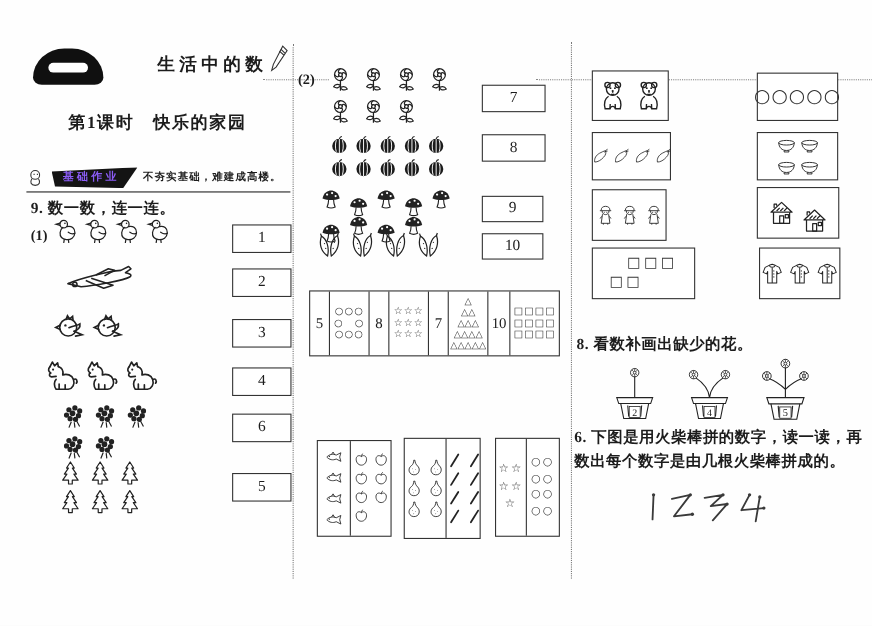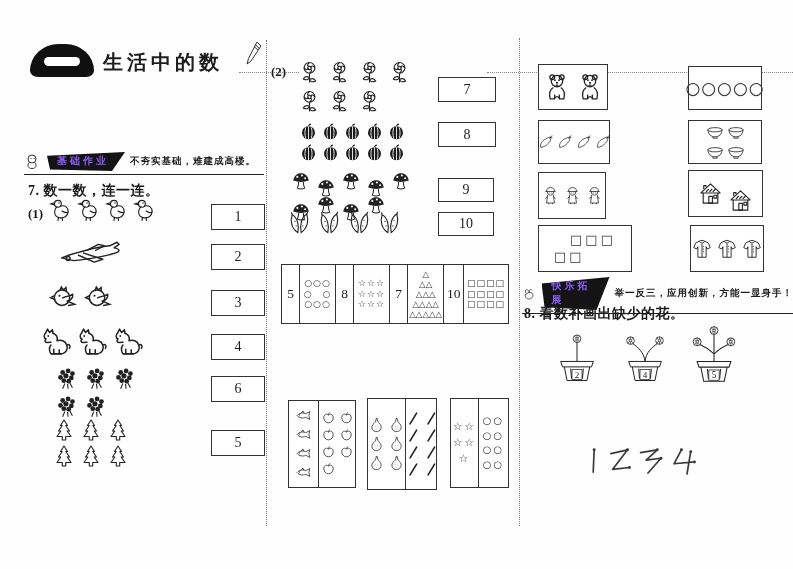--- a/index.html
+++ b/index.html
@@ -6,21 +6,21 @@
   #page{position:relative;width:793px;height:569px;background:#fefefe;overflow:hidden;
         font-family:"Liberation Serif","DejaVu Serif",serif;color:#1c1c1c;}
   .abs{position:absolute;}
   
   .vdiv{position:absolute;width:0;border-left:1px dotted #777;}
   .hdot{position:absolute;height:0;border-top:1px dotted #888;}
   
   .unit-marker{position:absolute;left:30px;top:44px;width:64px;height:33px;background:#101010;
        border-radius:32px 32px 9px 9px / 30px 30px 7px 7px;}
   .unit-marker .bar{position:absolute;left:14px;top:13px;width:36px;height:9px;background:#fff;border-radius:5px;}
-  .unit-title{font-size:20px;font-weight:700;letter-spacing:4px;}
+  .unit-title{font-size:16px;font-weight:700;letter-spacing:4px;margin-left:40px;}
   .lesson-title{font-size:15.5px;font-weight:700;letter-spacing:1.5px;}
   
   .badge-row{position:absolute;display:flex;align-items:center;gap:5px;border-bottom:1.2px solid #222;padding-bottom:3px;}
   .badge{background:#141414;color:#8b5cf6;font-size:10px;font-weight:700;letter-spacing:3px;
          padding:2px 16px 3px 10px;clip-path:polygon(0 20%,100% 0,calc(100% - 13px) 100%,3px 92%);}
   .motto{font-size:9.5px;font-weight:700;letter-spacing:1px;white-space:nowrap;}
   
   .qtitle{font-size:14px;font-weight:700;letter-spacing:.5px;line-height:1.55;}
   .plabel{font-size:13px;font-weight:700;}
   
@@ -267,34 +267,35 @@
   <div class="unit-marker">
       <span class="bar"></span>
     </div>
   <div class="abs unit-title" style="left:103px;top:49px">生活中的数</div>
   <svg class="abs lineart" style="left:245px;top:40px" width="18" height="26" viewBox="0 0 18 26">
       <g fill="none" stroke="#333" stroke-width="1">
         <path d="M12 2 L16 6 L6 21 L2 24 L3.5 18.5 Z"></path>
         <path d="M10.3 4.6 L14 8.2 M9 6.5 L13 10"></path>
       </g>
     </svg>
+  <div class="abs lesson-title" style="left:62px;top:101px">第1课时　快乐的家园</div>
 
   <div class="badge-row" style="left:24px;top:152px;width:240px">
     <svg width="18" height="18" viewBox="0 0 18 18">
         <g fill="none" stroke="#333" stroke-width="1">
           <circle cx="8" cy="6" r="4"></circle>
           <path d="M5 9.5 C3 12.5 4 15.5 8 15.5 C12 15.5 13 12.5 11 9.5"></path>
           <path d="M6.5 5.5 L7.5 5.5 M9.5 5.5 L10.5 5.5"></path>
         </g>
       </svg>
     <span class="badge">基础作业</span>
     <span class="motto">不夯实基础，难建成高楼。</span>
   </div>
 
-  <div class="abs qtitle" style="left:28px;top:180px">7. 数一数，连一连。</div>
+  <div class="abs qtitle" style="left:28px;top:180px">9. 数一数，连一连。</div>
   <div class="abs plabel" style="left:28px;top:206px">(1)</div>
 
   <div class="icons s25" style="left: 48px; top: 197px; grid-template-columns: repeat(4, auto);">
       <svg class="ic">
         <use href="#i-duck"></use>
       </svg>
       <svg class="ic">
         <use href="#i-duck"></use>
       </svg>
       <svg class="ic">
@@ -685,31 +686,20 @@
         </svg>
         <svg class="ic">
           <use href="#i-coat"></use>
         </svg>
         <svg class="ic">
           <use href="#i-coat"></use>
         </svg>
       </div>
     </div>
 
-  <div class="badge-row" style="left:522px;top:277px;width:271px">
-    <svg width="18" height="18" viewBox="0 0 18 18">
-        <g fill="none" stroke="#333" stroke-width="1">
-          <path d="M5 8 C3 5 5 2.5 7 4 L9 6"></path>
-          <path d="M9 8 C8 4 11 2 12.5 4.5"></path>
-          <path d="M4 10 C4 14 7 16 10 15 C13 14 14.5 11 13 8.5 L9 6.5 Z"></path>
-        </g>
-      </svg>
-    <span class="badge">快乐拓展</span>
-    <span class="motto">举一反三，应用创新，方能一显身手！</span>
-  </div>
 
   <div class="abs qtitle" style="left:524px;top:303px">8. 看数补画出缺少的花。</div>
 
   <svg class="abs lineart" style="left:548px;top:328px" width="58" height="56" viewBox="0 0 64 60">
     <g fill="none" stroke="#222" stroke-width="1.1">
         <path d="M32 36 L32 14"></path>
       </g>
     <use href="#i-bloom" x="26" y="5" width="12" height="12"></use>
     <g fill="none" stroke="#222" stroke-width="1.1">
         <path d="M14 36 H50 L48 42 H16 Z"></path>
@@ -742,20 +732,21 @@
       <use href="#i-bloom" x="44" y="13" width="12" height="12"></use>
     <g fill="none" stroke="#222" stroke-width="1.1">
         <path d="M14 40 H50 L48 46 H16 Z"></path>
         <path d="M18 46 L21 61 H43 L46 46"></path>
         <path d="M25 48 L26 59 M39 48 L38 59"></path>
       </g>
     <rect x="26.5" y="49" width="11" height="11" fill="#fff" stroke="#222" stroke-width=".8"></rect>
     <text x="32" y="58" font-size="10" text-anchor="middle" fill="#222">5</text>
   </svg>
 
+  <div class="abs qtitle" style="left:522px;top:388px;width:268px">6. 下图是用火柴棒拼的数字，读一读，再数出每个数字是由几根火柴棒拼成的。</div>
 
   <svg class="abs lineart" style="left:583px;top:444px" width="130" height="34" viewBox="0 0 140 34">
     <g stroke="#3a3a3a" stroke-width="1.8" stroke-linecap="round" fill="none">
       <path d="M12 5 L11 29"></path>
       <path d="M30 9 L48 5 M48 5 L32 26 M32 26 L50 24"></path>
       <path d="M62 8 L80 5 M80 5 L68 16 M68 16 L84 14 M84 14 L70 30"></path>
       <path d="M106 5 L98 20 M98 20 L120 18 M116 7 L112 31"></path>
     </g>
     <g fill="#3a3a3a">
       <circle cx="12" cy="5" r="1.6"></circle>

